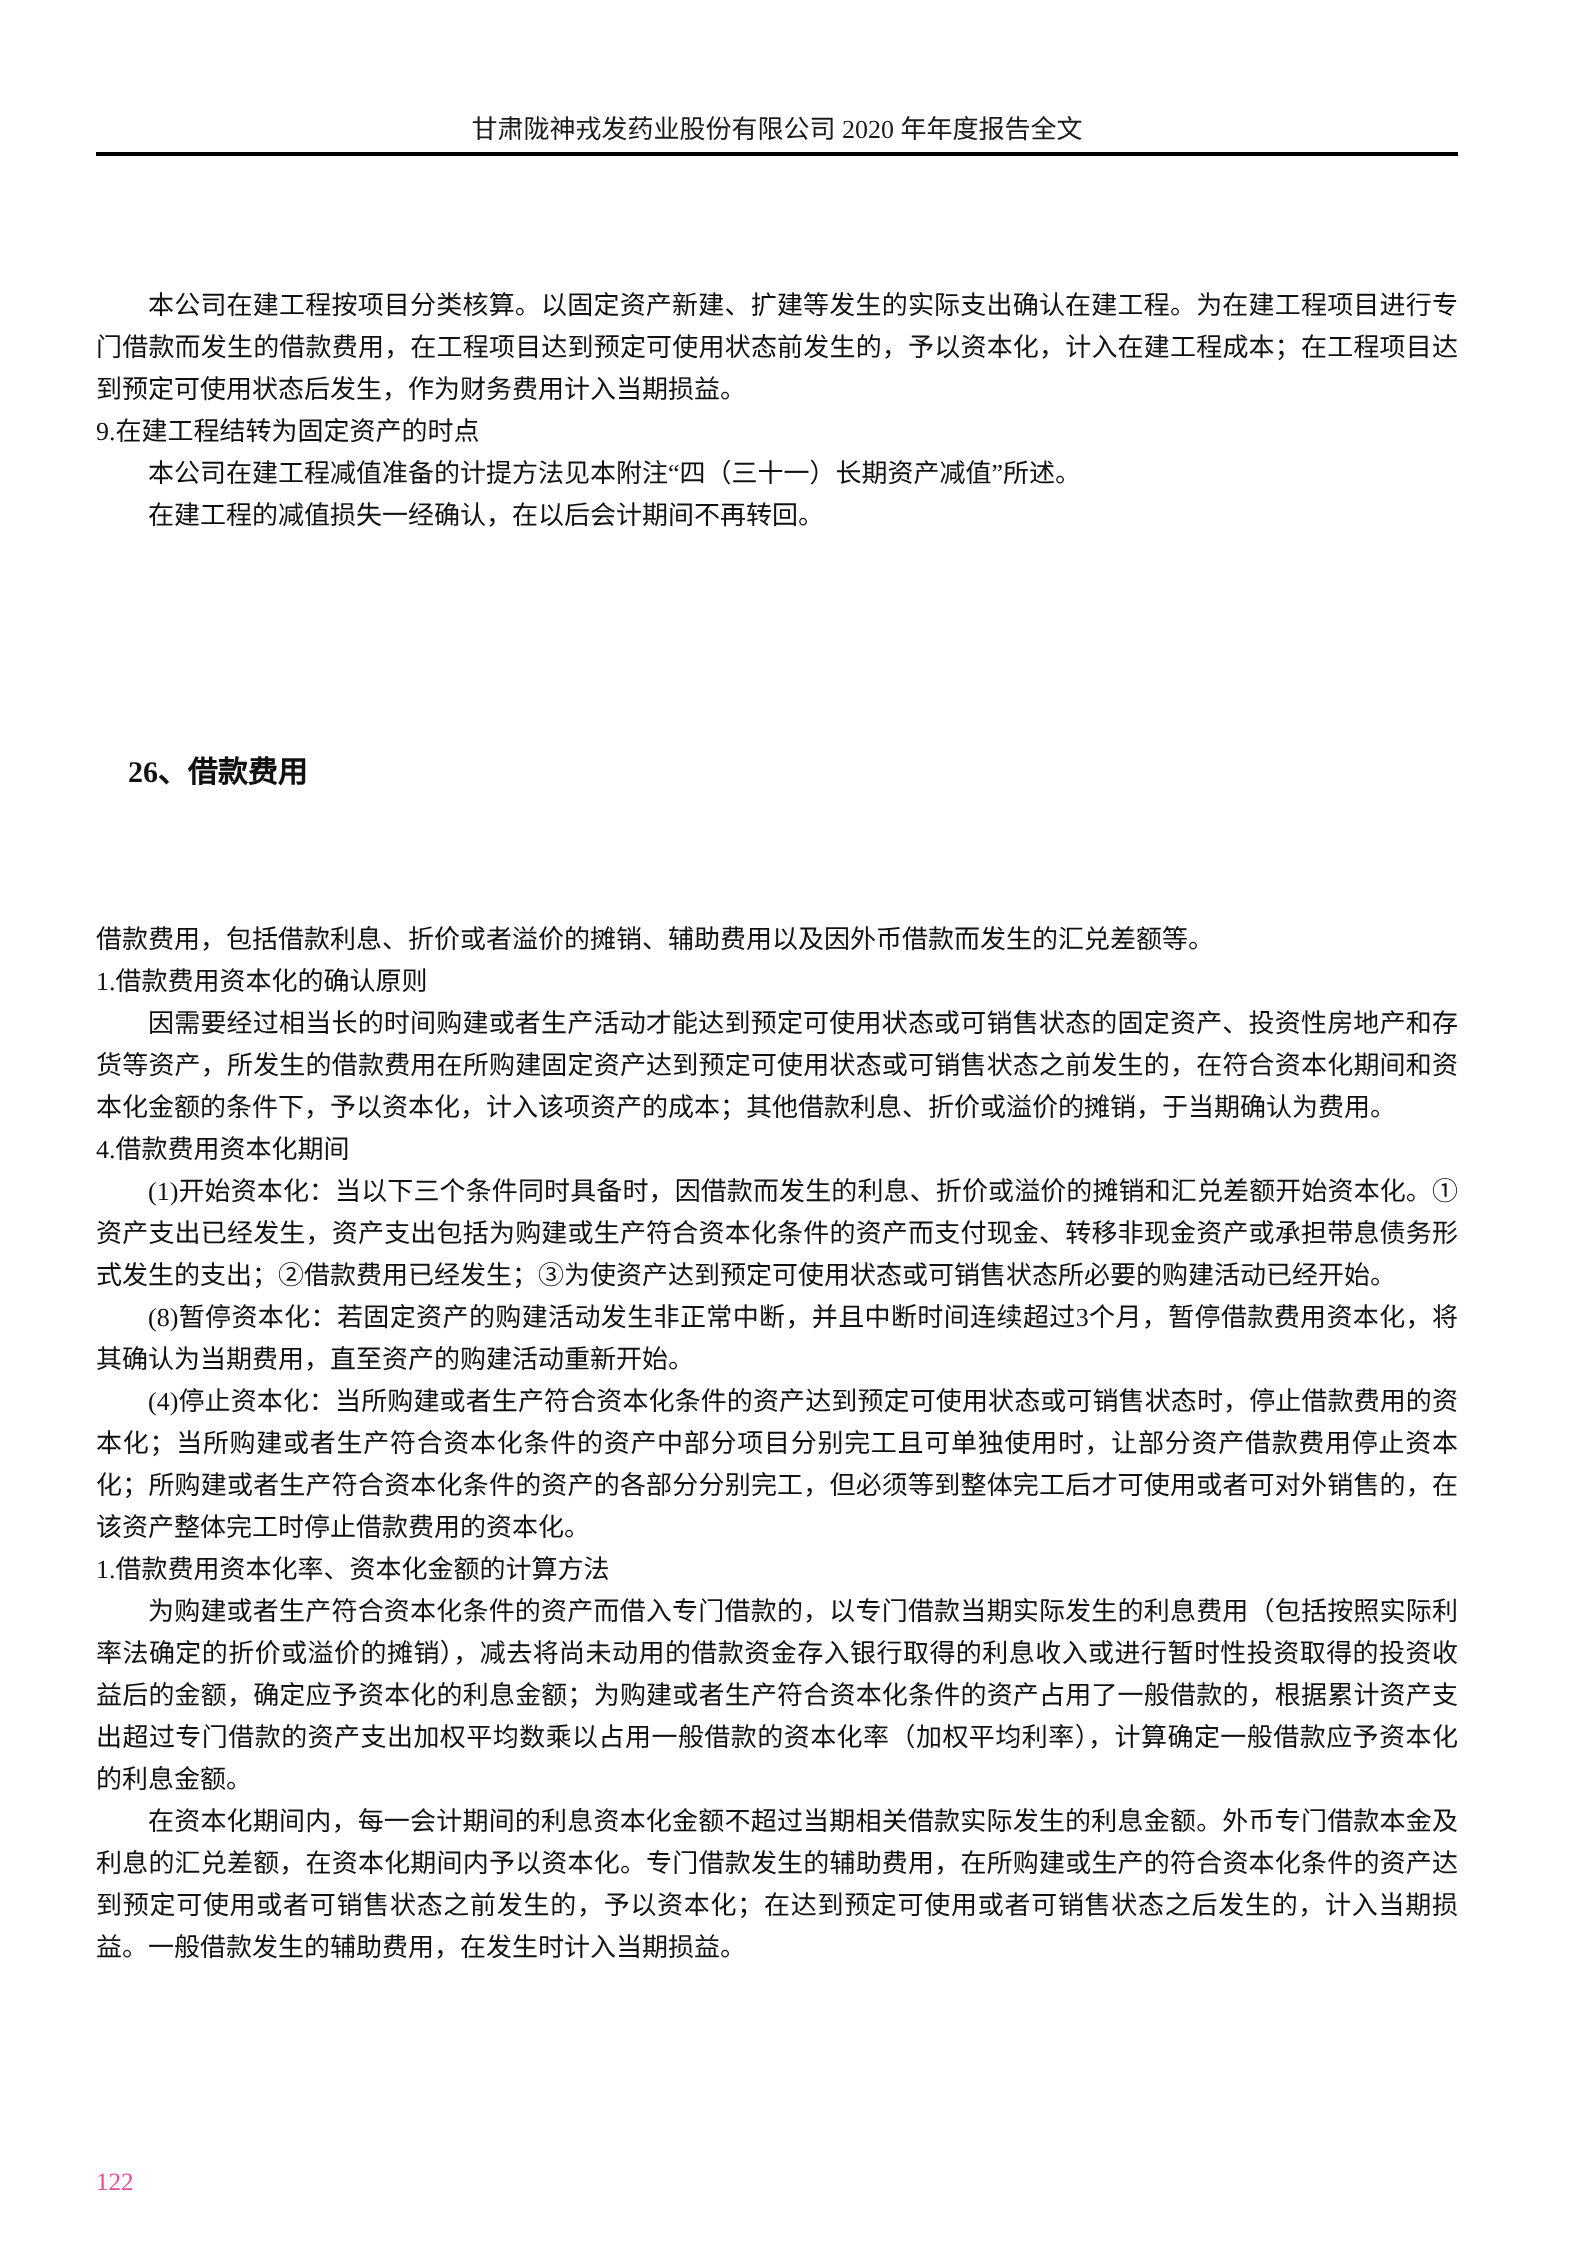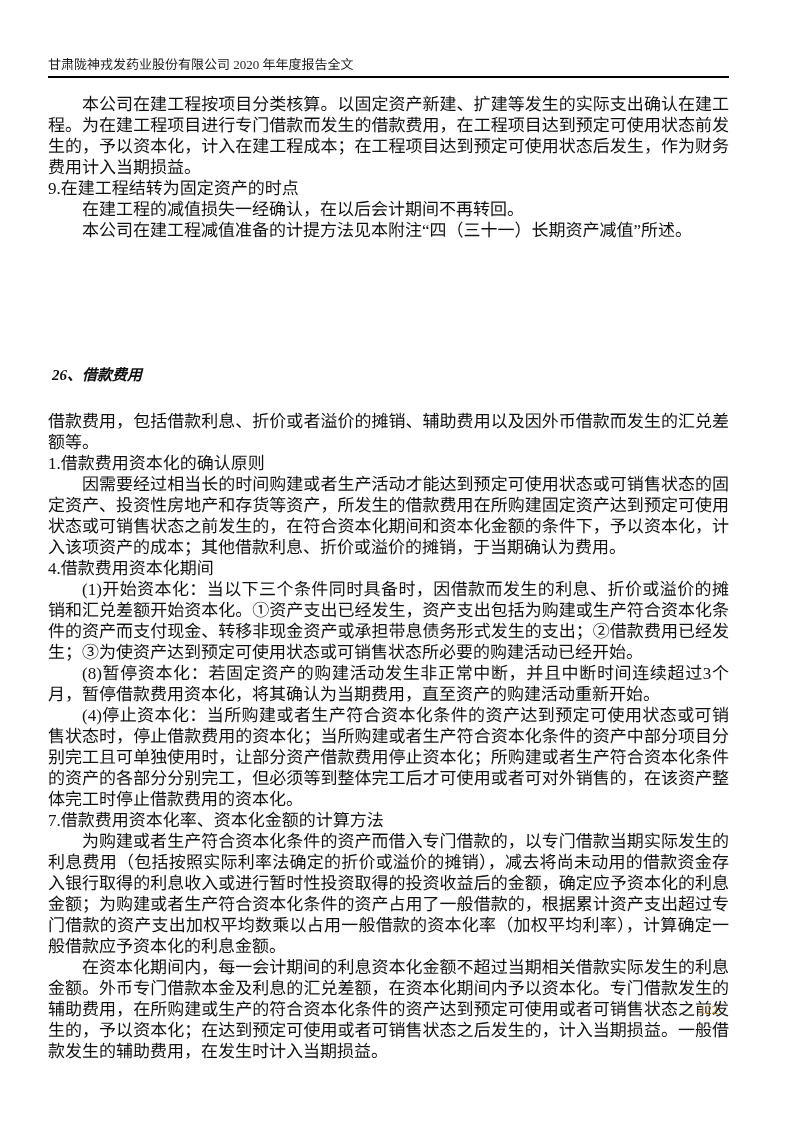--- a/index.html
+++ b/index.html
@@ -13,97 +13,96 @@
     height: 1122px;
     overflow: hidden;
     font-family: "Liberation Serif", "DejaVu Serif", serif;
     color: #111111;
   }
   .page-header {
     position: absolute;
     left: 48px;
     top: 57px;
     width: 681px;
-    text-align: left;
+    text-align: center;
     font-size: 13px;
     line-height: 16px;
     color: #1a1a1a;
     white-space: nowrap;
   }
   .header-rule {
     position: absolute;
     left: 48px;
     top: 76px;
     width: 681px;
     height: 0;
     border-top: 2px solid #000000;
   }
   .body-block {
     position: absolute;
     left: 48px;
     width: 681px;
-    font-size: 17px;
+    font-size: 13px;
     line-height: 21px;
     text-align: justify;
     text-justify: inter-ideograph;
+    margin-top: 48px;
   }
   .body-block p {
     margin: 0;
     padding: 0;
   }
   .body-block p.indent {
     text-indent: 2em;
   }
   #construction-block { top: 94px; }
   #borrowing-block   { top: 411px; }
   .sec-heading {
     position: absolute;
     left: 48px;
     top: 361px;
-    margin: 4px;
+    margin: 16px;
     font-size: 15px;
     font-weight: bold;
     line-height: 21px;
     color: #111111;
-    font-style: italic;
   }
   .page-number {
     position: absolute;
     left: 48px;
-    top: 1003px;
+    top: 1084px;
     width: 670px;
-    text-align: right;
     font-size: 12.5px;
     line-height: 15px;
-    color: #a16207;
+    color: #ec4899;
   }
 </style>
 </head>
 <body>
 
 <header class="page-header">
   <span>甘肃陇神戎发药业股份有限公司 2020 年年度报告全文</span>
 </header>
 <div class="header-rule"></div>
 
 <section id="construction-block" class="body-block">
   <p class="indent">本公司在建工程按项目分类核算。以固定资产新建、扩建等发生的实际支出确认在建工程。为在建工程项目进行专门借款而发生的借款费用，在工程项目达到预定可使用状态前发生的，予以资本化，计入在建工程成本；在工程项目达到预定可使用状态后发生，作为财务费用计入当期损益。</p>
   <p>9.在建工程结转为固定资产的时点</p>
+  <p class="indent">本公司在建工程减值准备的计提方法见本附注“四（三十一）长期资产减值”所述。</p>
   <p class="indent">在建工程的减值损失一经确认，在以后会计期间不再转回。</p>
-  <p class="indent">本公司在建工程减值准备的计提方法见本附注“四（三十一）长期资产减值”所述。</p>
 </section>
 
 <h2 class="sec-heading">26、借款费用</h2>
 
 <section id="borrowing-block" class="body-block">
   <p>借款费用，包括借款利息、折价或者溢价的摊销、辅助费用以及因外币借款而发生的汇兑差额等。</p>
   <p>1.借款费用资本化的确认原则</p>
   <p class="indent">因需要经过相当长的时间购建或者生产活动才能达到预定可使用状态或可销售状态的固定资产、投资性房地产和存货等资产，所发生的借款费用在所购建固定资产达到预定可使用状态或可销售状态之前发生的，在符合资本化期间和资本化金额的条件下，予以资本化，计入该项资产的成本；其他借款利息、折价或溢价的摊销，于当期确认为费用。</p>
   <p>4.借款费用资本化期间</p>
   <p class="indent">(1)开始资本化：当以下三个条件同时具备时，因借款而发生的利息、折价或溢价的摊销和汇兑差额开始资本化。①资产支出已经发生，资产支出包括为购建或生产符合资本化条件的资产而支付现金、转移非现金资产或承担带息债务形式发生的支出；②借款费用已经发生；③为使资产达到预定可使用状态或可销售状态所必要的购建活动已经开始。</p>
   <p class="indent">(8)暂停资本化：若固定资产的购建活动发生非正常中断，并且中断时间连续超过3个月，暂停借款费用资本化，将其确认为当期费用，直至资产的购建活动重新开始。</p>
   <p class="indent">(4)停止资本化：当所购建或者生产符合资本化条件的资产达到预定可使用状态或可销售状态时，停止借款费用的资本化；当所购建或者生产符合资本化条件的资产中部分项目分别完工且可单独使用时，让部分资产借款费用停止资本化；所购建或者生产符合资本化条件的资产的各部分分别完工，但必须等到整体完工后才可使用或者可对外销售的，在该资产整体完工时停止借款费用的资本化。</p>
-  <p>7.借款费用资本化率、资本化金额的计算方法</p>
+  <p>1.借款费用资本化率、资本化金额的计算方法</p>
   <p class="indent">为购建或者生产符合资本化条件的资产而借入专门借款的，以专门借款当期实际发生的利息费用（包括按照实际利率法确定的折价或溢价的摊销），减去将尚未动用的借款资金存入银行取得的利息收入或进行暂时性投资取得的投资收益后的金额，确定应予资本化的利息金额；为购建或者生产符合资本化条件的资产占用了一般借款的，根据累计资产支出超过专门借款的资产支出加权平均数乘以占用一般借款的资本化率（加权平均利率），计算确定一般借款应予资本化的利息金额。</p>
   <p class="indent">在资本化期间内，每一会计期间的利息资本化金额不超过当期相关借款实际发生的利息金额。外币专门借款本金及利息的汇兑差额，在资本化期间内予以资本化。专门借款发生的辅助费用，在所购建或生产的符合资本化条件的资产达到预定可使用或者可销售状态之前发生的，予以资本化；在达到预定可使用或者可销售状态之后发生的，计入当期损益。一般借款发生的辅助费用，在发生时计入当期损益。</p>
 </section>
 
 <div class="page-number">122</div>
 
 </body></html>

